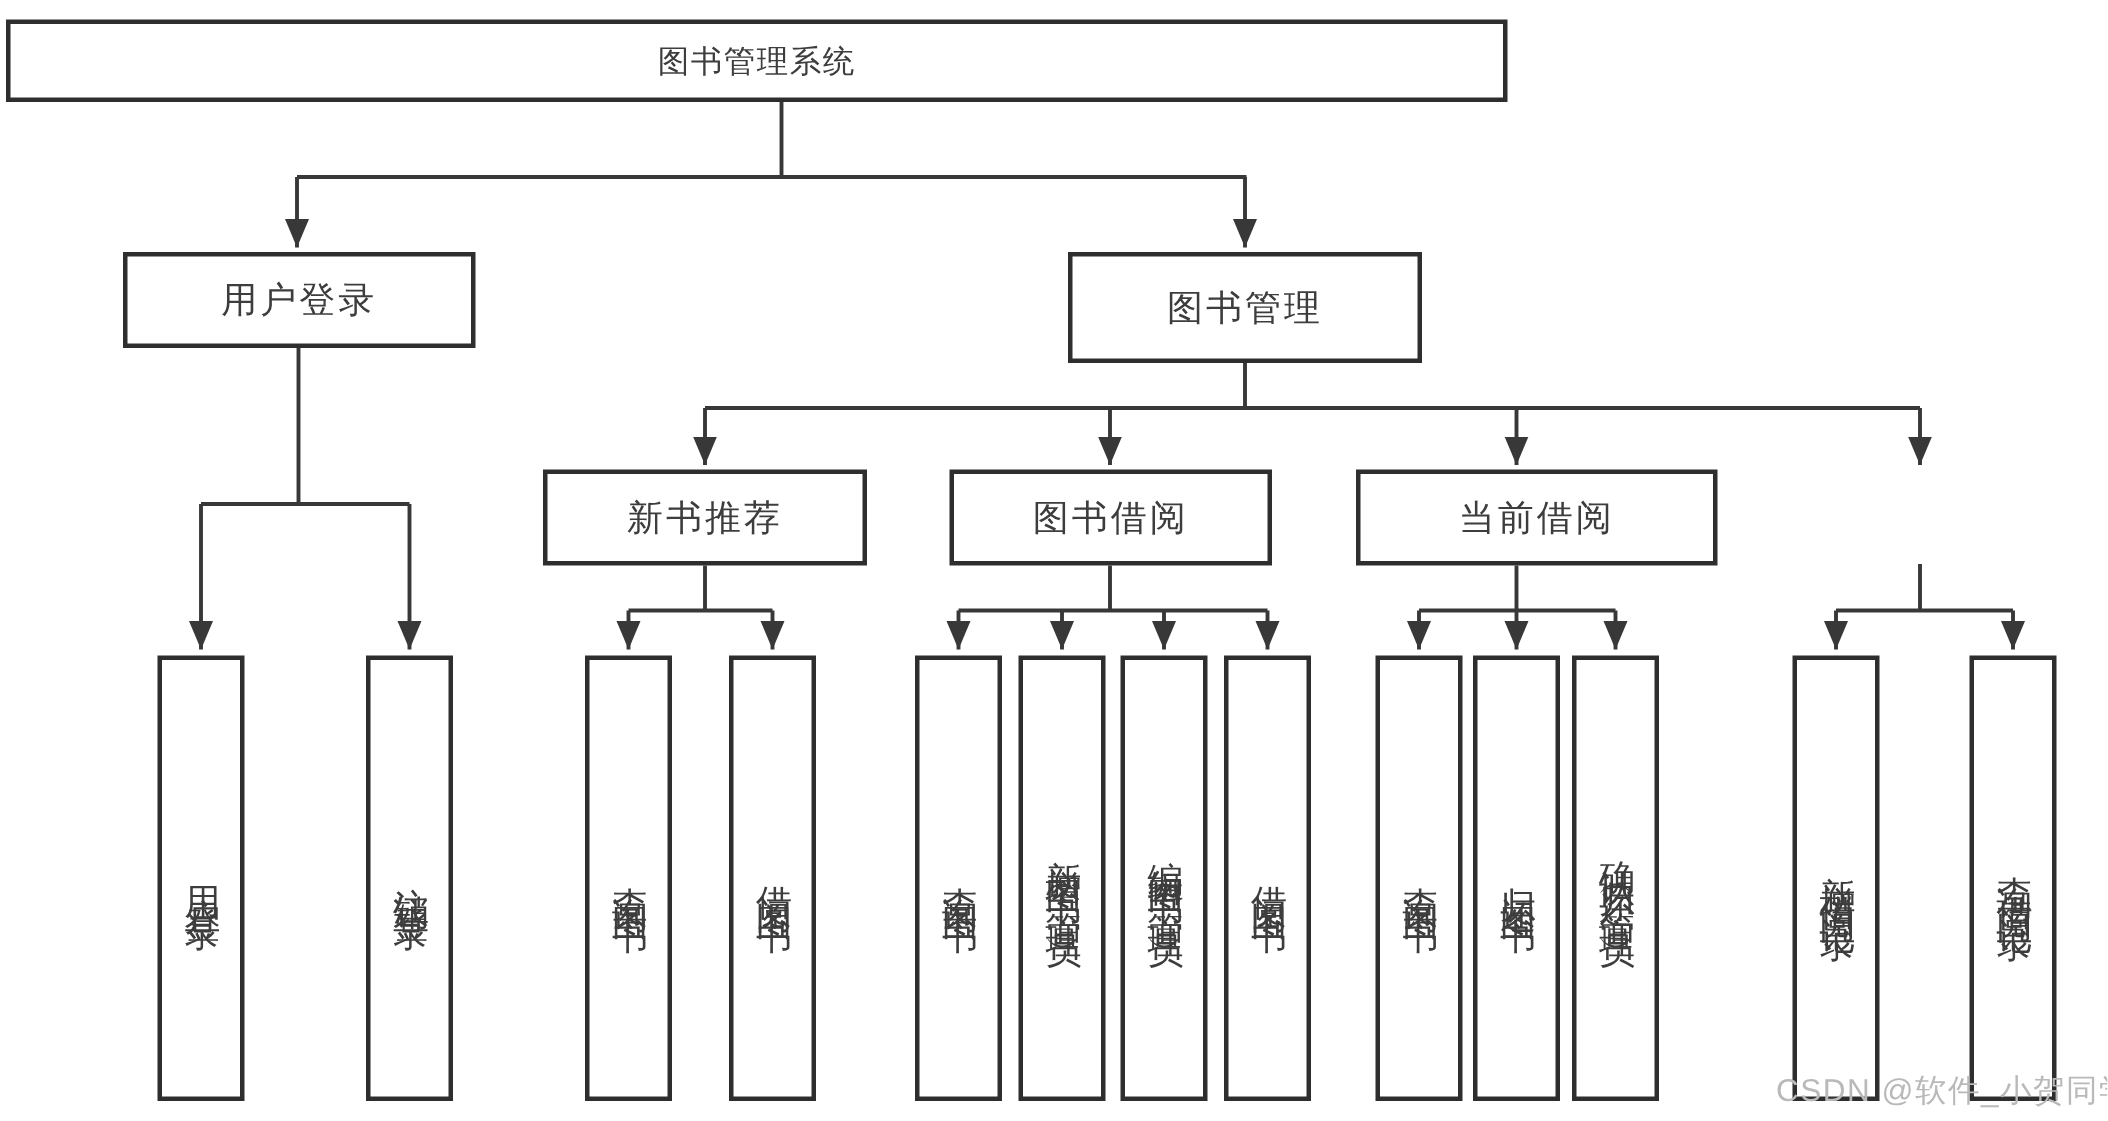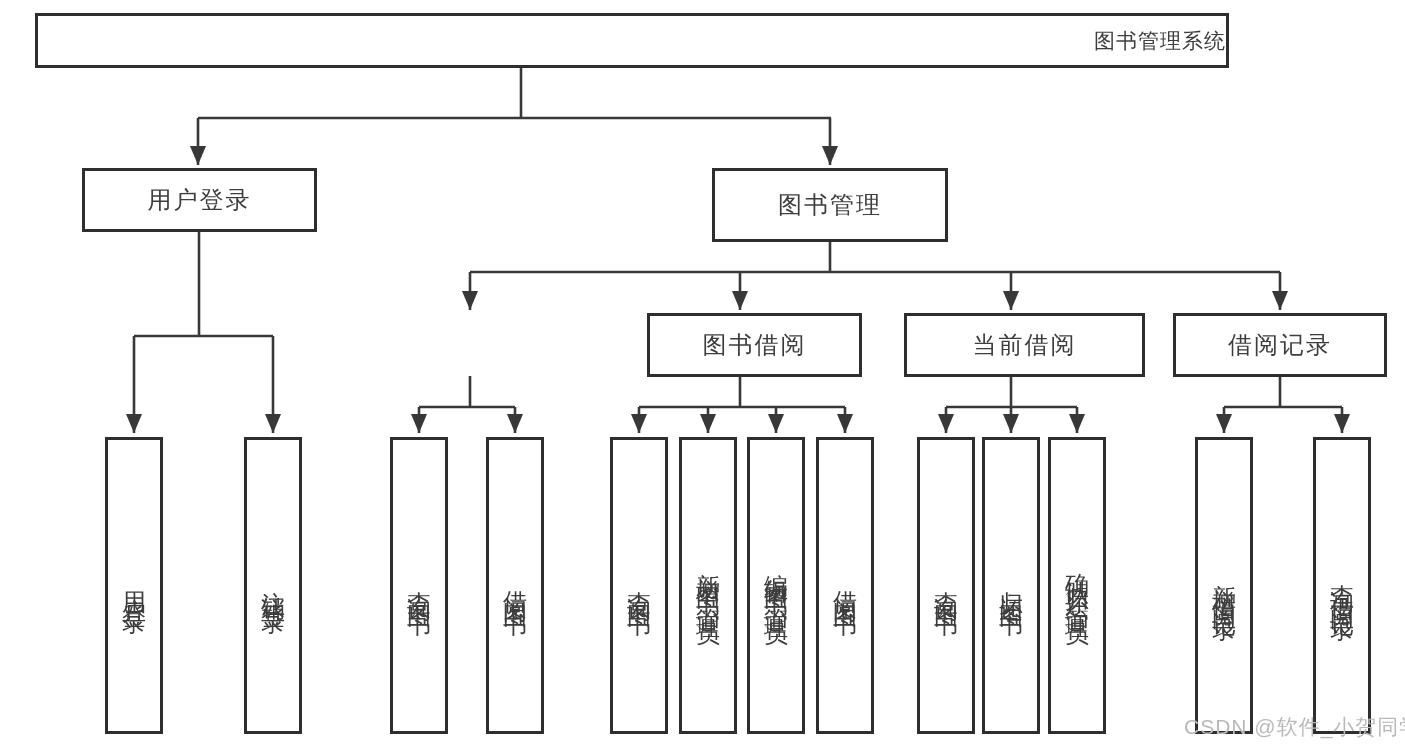--- a/index.html
+++ b/index.html
@@ -97,39 +97,39 @@
     <line x1="946" y1="407" x2="946" y2="433" marker-end="url(#arrowhead)"></line>
     <line x1="1011" y1="407" x2="1011" y2="433" marker-end="url(#arrowhead)"></line>
     <line x1="1077" y1="407" x2="1077" y2="433" marker-end="url(#arrowhead)"></line>
 
     <line x1="1280" y1="376" x2="1280" y2="407"></line>
     <line x1="1224" y1="407" x2="1342" y2="407"></line>
     <line x1="1224" y1="407" x2="1224" y2="433" marker-end="url(#arrowhead)"></line>
     <line x1="1342" y1="407" x2="1342" y2="433" marker-end="url(#arrowhead)"></line>
   </svg>
 
-  <div class="box root-box" style="left:35px; top:13px; width:1194px; height:55px;justify-content:flex-end;">
+  <div class="box root-box" style="left:4px; top:13px; width:1001px; height:55px;">
     <span>图书管理系统</span>
   </div>
 
   <div class="box h-box" style="left:82px; top:168px; width:235px; height:64px;">
     <span>用户登录</span>
   </div>
   <div class="box h-box" style="left:712px; top:168px; width:236px; height:74px;">
     <span>图书管理</span>
   </div>
 
-  <div class="box h-box" style="left:647px; top:313px; width:215px; height:64px;">
+  <div class="box h-box" style="left:362px; top:313px; width:216px; height:64px;">
+    <span>新书推荐</span>
+  </div>
+  <div class="box h-box" style="left:633px; top:313px; width:215px; height:64px;">
     <span>图书借阅</span>
   </div>
   <div class="box h-box" style="left:904px; top:313px; width:241px; height:64px;">
     <span>当前借阅</span>
-  </div>
-  <div class="box h-box" style="left:1173px; top:313px; width:214px; height:64px;">
-    <span>借阅记录</span>
   </div>
 
   <div class="box v-box" style="left:105px; top:437px; width:58px; height:297px;">
     <span>用户登录</span>
   </div>
   <div class="box v-box" style="left:244px; top:437px; width:58px; height:297px;">
     <span>注销登录</span>
   </div>
 
   <div class="box v-box" style="left:390px; top:437px; width:58px; height:297px;">

